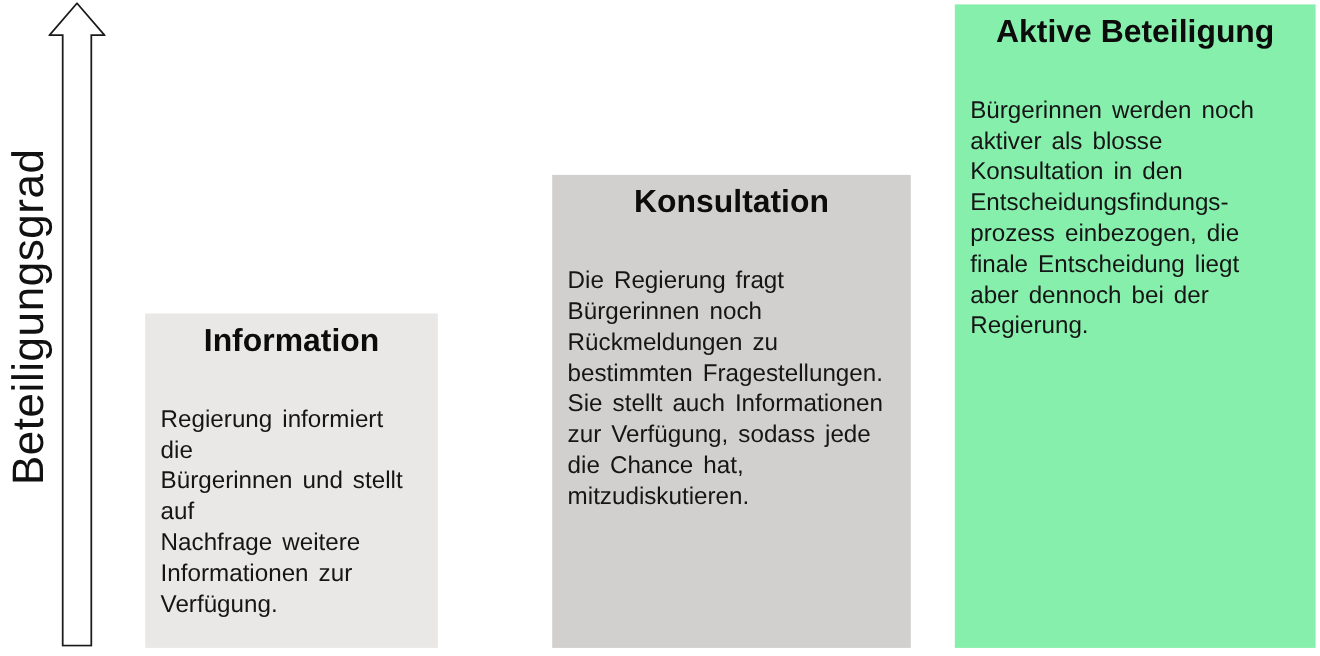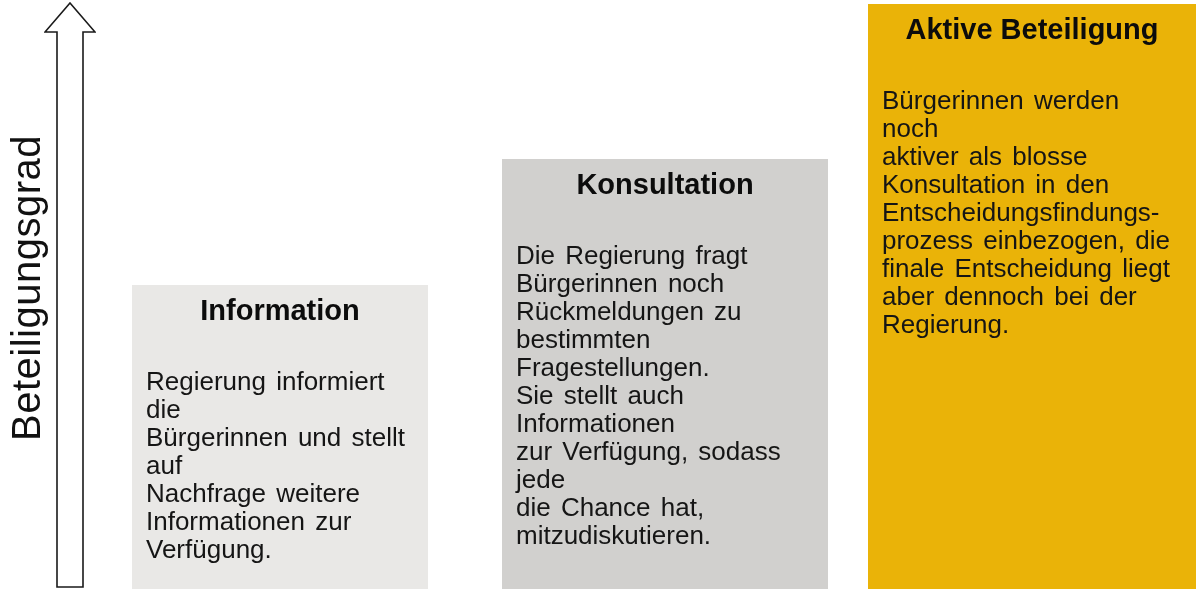--- a/index.html
+++ b/index.html
@@ -44,21 +44,21 @@
   
   .box {
     position: absolute;
     box-sizing: border-box;
     padding: 8px 14px 0 14px;
     color: #151515;
   }
   .box-information {
     left: 132px;
     top: 285px;
-    width: 296px;
+    width: 266px;
     height: 304px;
   }
   .box-konsultation {
     left: 502px;
     top: 159px;
     width: 326px;
     height: 430px;
   }
   .box-aktive {
     left: 868px;
@@ -69,21 +69,21 @@
   .box h2 {
     margin: 0;
     font-size: 29px;
     line-height: 34px;
     font-weight: bold;
     text-align: center;
     color: #0c0c0c;
   }
   .box .body {
     margin: 40px 0 0 0;
-    font-size: 26px;
+    font-size: 22px;
     line-height: 28px;
     white-space: pre-line;
     word-spacing: 3px;
   }
   .box .examples {
     margin: 28px 0 0 0;
     font-size: 22px;
     line-height: 28px;
     white-space: pre-line;
     word-spacing: 2px;
@@ -113,21 +113,21 @@
     <p class="body">Die Regierung fragt
 Bürgerinnen noch
 Rückmeldungen zu
 bestimmten Fragestellungen.
 Sie stellt auch Informationen
 zur Verfügung, sodass jede
 die Chance hat,
 mitzudiskutieren.</p>
   </div>
 
-  <div class="box box-aktive" style="background: #eab308;">
+  <div class="box box-aktive" style="background: #86efac;">
     <h2>Aktive Beteiligung</h2>
     <p class="body">Bürgerinnen werden noch
 aktiver als blosse
 Konsultation in den
 Entscheidungsfindungs-
 prozess einbezogen, die
 finale Entscheidung liegt
 aber dennoch bei der
 Regierung.</p>
   </div>

